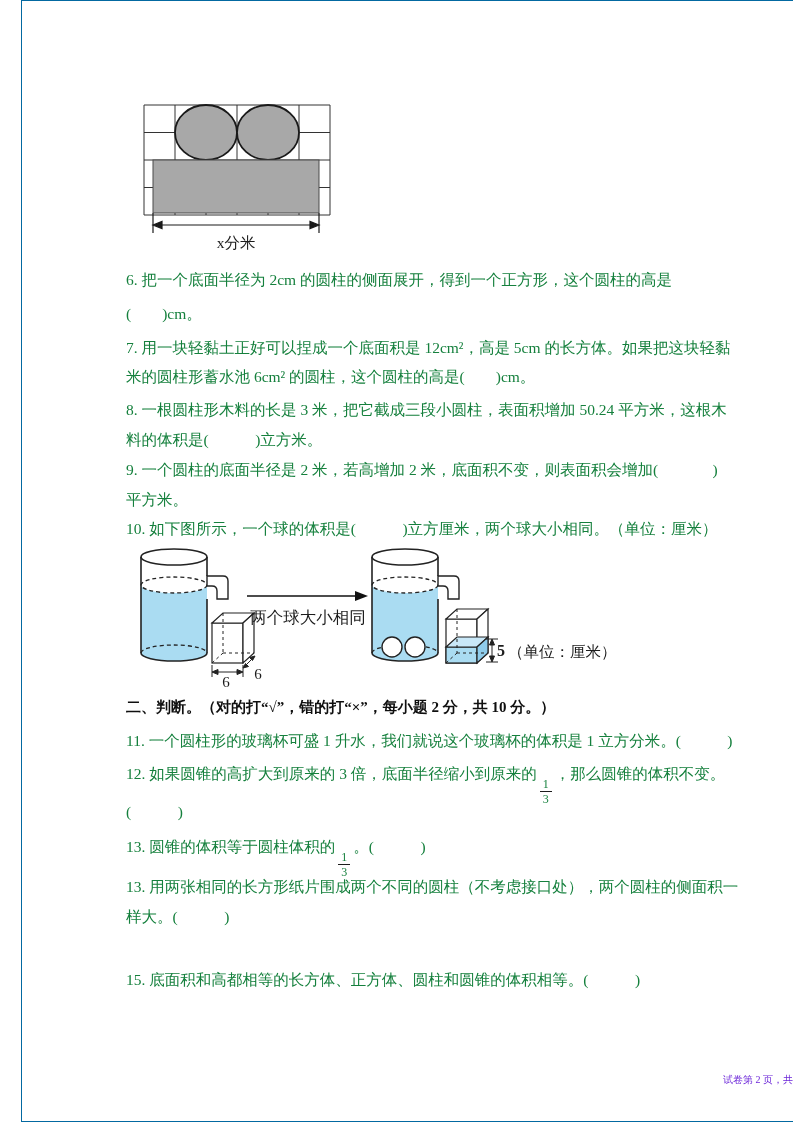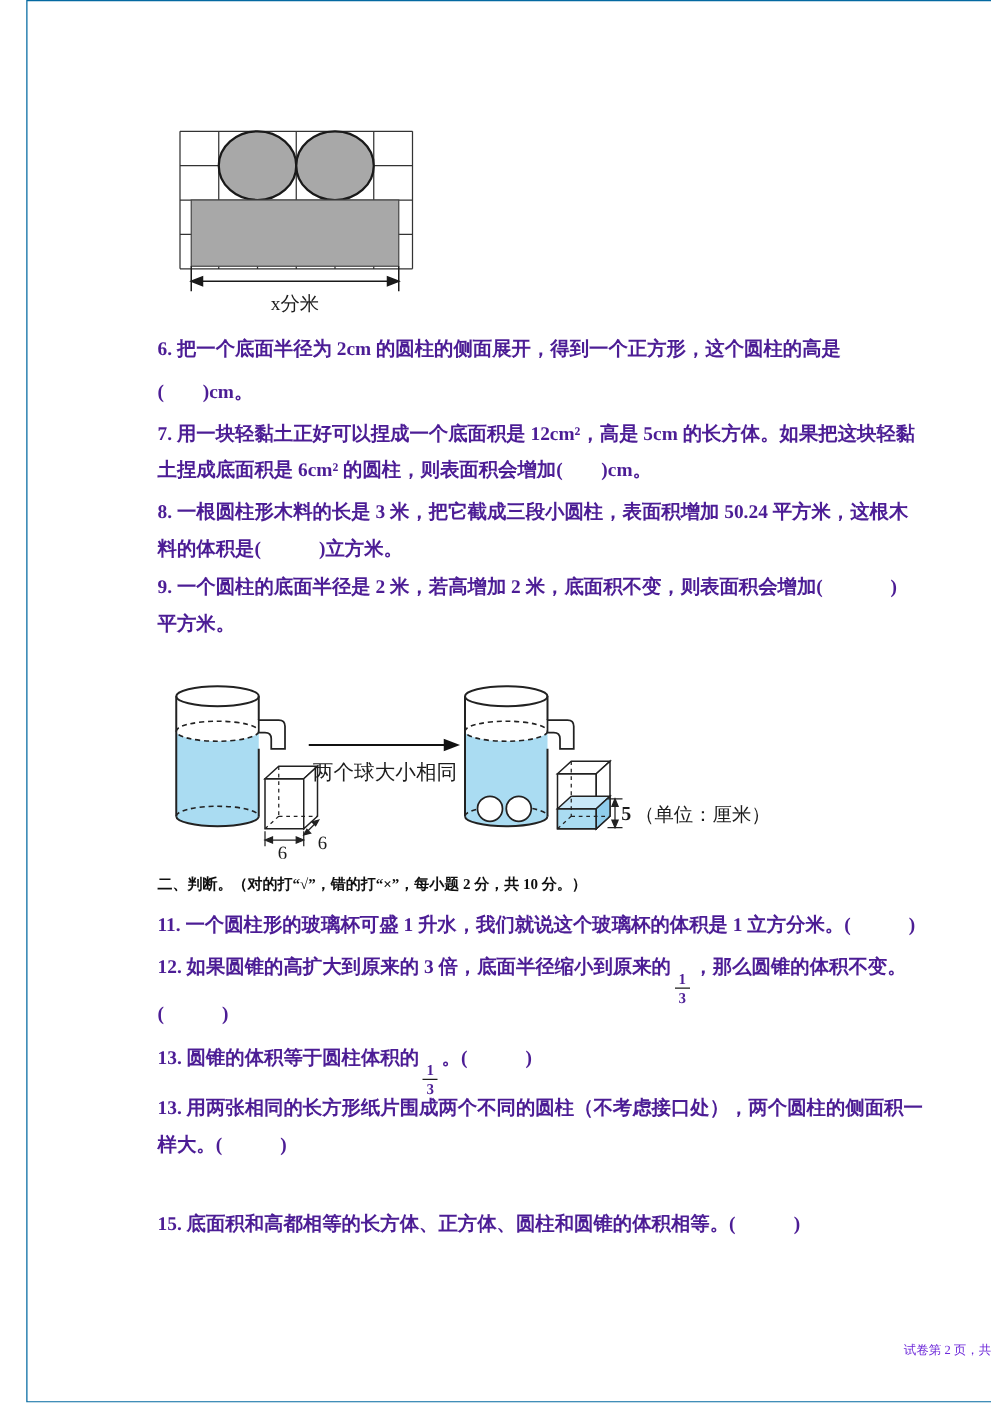--- a/index.html
+++ b/index.html
@@ -13,26 +13,25 @@
     color:#1c1c1c;
     overflow:hidden;
     margin-left:21px;
   }
   .tl{
     position:absolute;
     left:104px;
     white-space:pre;
     font-size:15.5px;
     line-height:20px;
-    color:#4c1d95;
-    font-weight:bold;
+    color:#15803d;
   }
   .hd{
     font-weight:bold;
-    font-size:12px;
+    font-size:15px;
     color:#0f0f0f;
   }
   .frac{
     display:inline-flex;
     flex-direction:column;
     align-items:center;
     vertical-align:-9px;
     line-height:1;
     font-size:12px;
     margin:0 3px;
@@ -69,25 +68,26 @@
       <line x1="20" y1="124" x2="172" y2="124"></line>
       <polygon points="13,124 22,120.5 22,127.5" fill="#1a1a1a"></polygon>
       <polygon points="179,124 170,120.5 170,127.5" fill="#1a1a1a"></polygon>
     </g>
     <text x="96" y="147" text-anchor="middle" font-size="15.5">x分米</text>
   </svg>
 
   <div class="tl" style="top:269px">6. 把一个底面半径为 2cm 的圆柱的侧面展开，得到一个正方形，这个圆柱的高是</div>
   <div class="tl" style="top:303px">(        )cm。</div>
   <div class="tl" style="top:337px">7. 用一块轻黏土正好可以捏成一个底面积是 12cm²，高是 5cm 的长方体。如果把这块轻黏</div>
-  <div class="tl" style="top:366px">土捏成底面积是 6cm² 的圆柱，则表面积会增加(        )cm。</div>
+  <div class="tl" style="top:366px">米的圆柱形蓄水池 6cm² 的圆柱，这个圆柱的高是(        )cm。</div>
   <div class="tl" style="top:399px">8. 一根圆柱形木料的长是 3 米，把它截成三段小圆柱，表面积增加 50.24 平方米，这根木</div>
   <div class="tl" style="top:429px">料的体积是(            )立方米。</div>
   <div class="tl" style="top:459px">9. 一个圆柱的底面半径是 2 米，若高增加 2 米，底面积不变，则表面积会增加(              )</div>
   <div class="tl" style="top:489px">平方米。</div>
+  <div class="tl" style="top:518px">10. 如下图所示，一个球的体积是(            )立方厘米，两个球大小相同。（单位：厘米）</div>
 
   <svg style="left:112px;top:546px;" width="575" height="140" viewBox="0 0 575 140">
 
     <g>
       <path d="M7,38 A33,8 0 0,0 73,38 L73,106 A33,8 0 0,1 7,106 Z" fill="#aadcf2"></path>
       <ellipse cx="40" cy="38" rx="33" ry="8" fill="none" stroke="#222" stroke-width="1.3" stroke-dasharray="4 3"></ellipse>
       <path d="M7,106 A33,8 0 0,1 73,106" fill="none" stroke="#222" stroke-width="1.3" stroke-dasharray="4 3"></path>
       <path d="M73,29 h16 q5,0 5,5 v18 h-11 v-8 q0,-5 -5,-5 h-5 z" fill="#ffffff" stroke="#222" stroke-width="1.4"></path>
       <path d="M7,10 V106 M73,10 V29 M73,52 V106" fill="none" stroke="#222" stroke-width="1.6"></path>
       <path d="M7,106 A33,8 0 0,0 73,106" fill="none" stroke="#222" stroke-width="1.6"></path>

